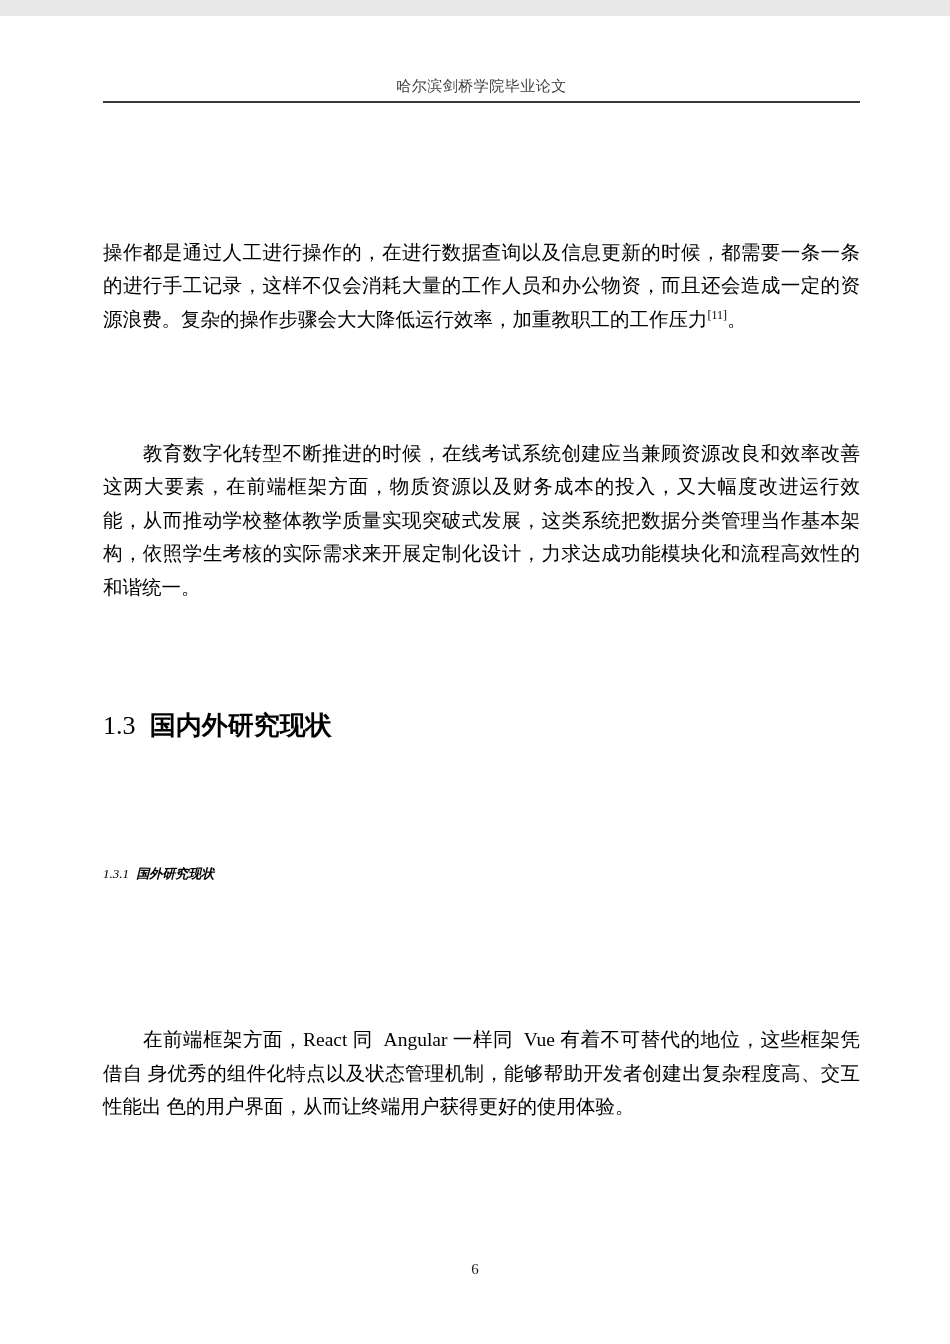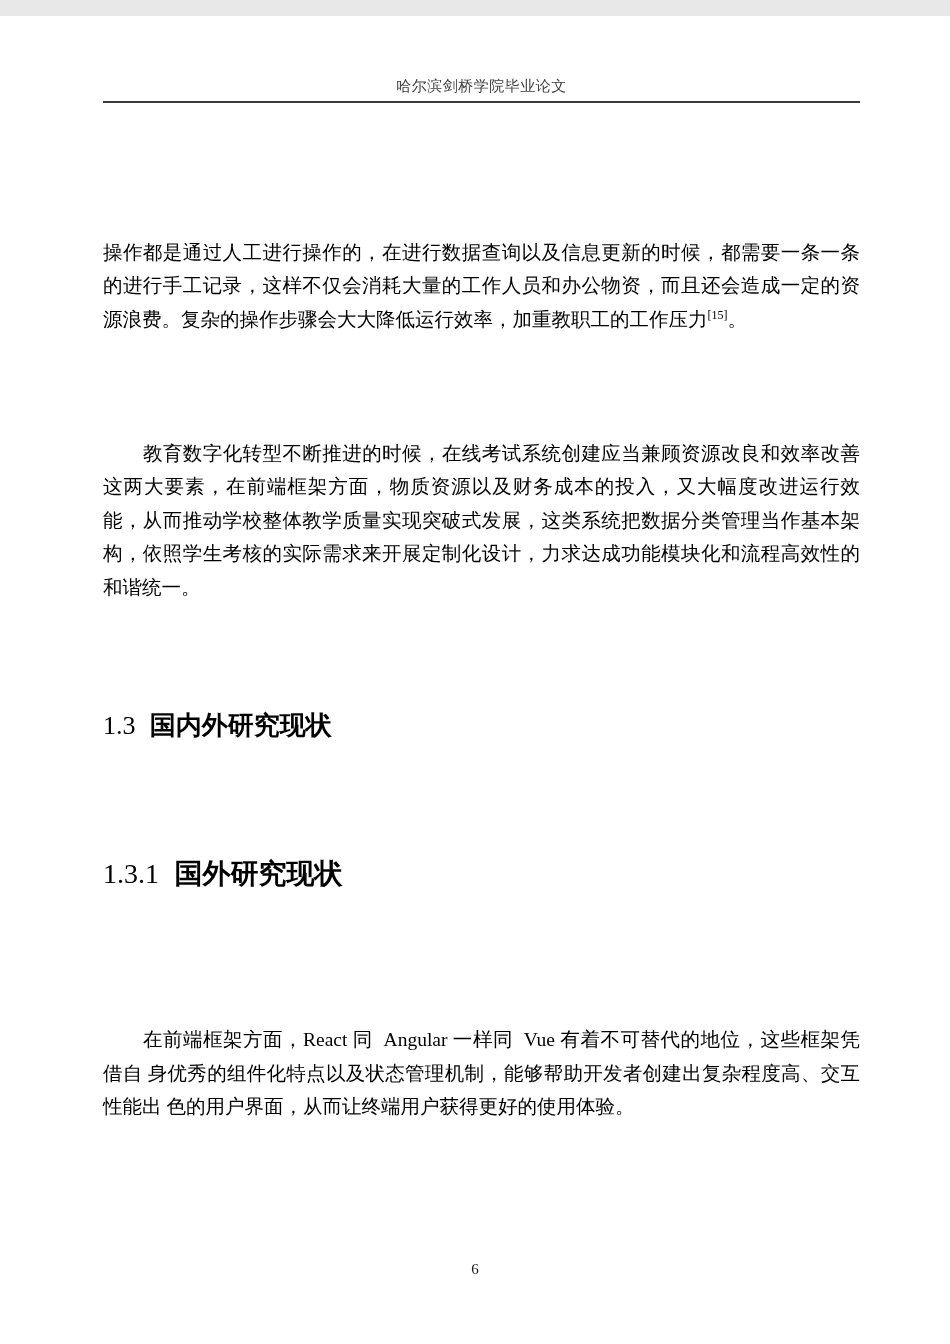--- a/index.html
+++ b/index.html
@@ -52,26 +52,27 @@
     margin: 2px 0 0 0;
     font-size: 26px;
     line-height: 36px;
     font-weight: 600;
     font-family: "Liberation Sans", "DejaVu Sans", sans-serif;
     text-align: left;
     white-space: normal;
   }
   .h131 {
     margin: 15px 0 0 0;
-    font-size: 28px;
+    font-size: 13px;
     line-height: 30px;
     font-weight: 600;
     font-family: "Liberation Sans", "DejaVu Sans", sans-serif;
     text-align: left;
     white-space: normal;
+    font-style: italic;
   }
   .heading-number {
     font-family: "Liberation Serif", "DejaVu Serif", serif;
     font-weight: 400;
     margin-right: 0.55em;
   }
   .p3 { margin-top: 8px; }
   .page-footer {
     position: absolute;
     top: 1245px;
@@ -87,21 +88,21 @@
 
 <div class="page">
 
   <div class="page-header">
     <span>哈尔滨剑桥学院毕业论文</span>
   </div>
   <div class="header-rule"></div>
 
   <div class="content">
 
-    <p class="para"><span>操作都是通过人工进行操作的，在进行数据查询以及信息更新的时候，都需要一条一条的进行手工记录，这样不仅会消耗大量的工作人员和办公物资，而且还会造成一定的资源浪费。复杂的操作步骤会大大降低运行效率，加重教职工的工作压力</span><sup class="citation-sup">[15]</sup><span>。</span></p>
+    <p class="para"><span>操作都是通过人工进行操作的，在进行数据查询以及信息更新的时候，都需要一条一条的进行手工记录，这样不仅会消耗大量的工作人员和办公物资，而且还会造成一定的资源浪费。复杂的操作步骤会大大降低运行效率，加重教职工的工作压力</span><sup class="citation-sup">[11]</sup><span>。</span></p>
 
     <p class="para indent"><span>教育数字化转型不断推进的时候，在线考试系统创建应当兼顾资源改良和效率改善这两大要素，在前端框架方面，物质资源以及财务成本的投入，又大幅度改进运行效能，从而推动学校整体教学质量实现突破式发展，这类系统把数据分类管理当作基本架构，依照学生考核的实际需求来开展定制化设计，力求达成功能模块化和流程高效性的和谐统一。</span></p>
 
     <h2 class="h13"><span class="heading-number">1.3</span><span>国内外研究现状</span></h2>
 
     <h3 class="h131"><span class="heading-number">1.3.1</span><span>国外研究现状</span></h3>
 
 
     <p class="para indent"><span>在前端框架方面，React 同  Angular 一样同  Vue 有着不可替代的地位，这些框架凭借自 身优秀的组件化特点以及状态管理机制，能够帮助开发者创建出复杂程度高、交互性能出 色的用户界面，从而让终端用户获得更好的使用体验。</span></p>
 

